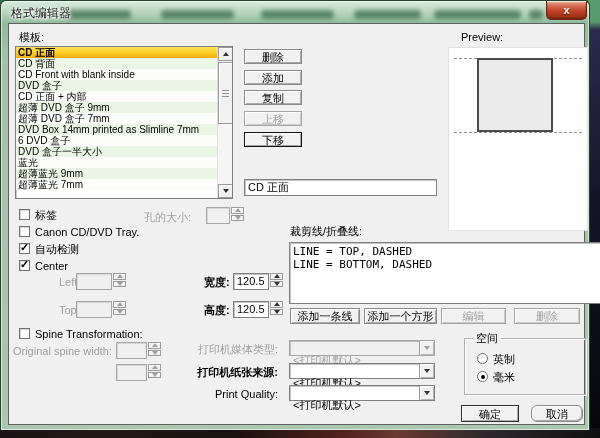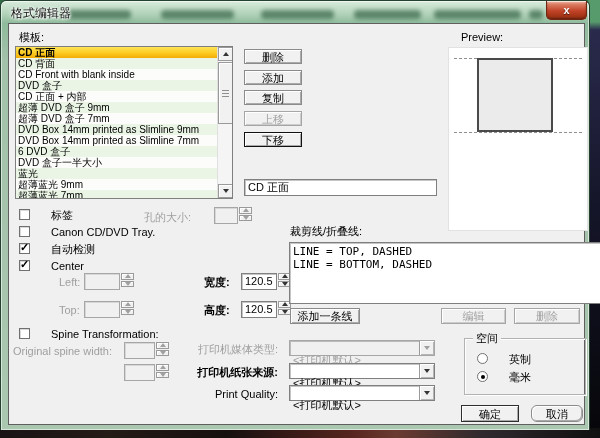--- a/index.html
+++ b/index.html
@@ -81,21 +81,21 @@
     background:repeating-linear-gradient(180deg,#8f8f8f 0 1px,transparent 1px 3px); }
 
   .tri-up { width:0; height:0; border-left:3px solid transparent; border-right:3px solid transparent;
     border-bottom:4px solid #333; }
   .tri-down { width:0; height:0; border-left:3px solid transparent; border-right:3px solid transparent;
     border-top:4px solid #333; }
   .tri-gray.tri-up { border-bottom-color:#a0a0a0; }
   .tri-gray.tri-down { border-top-color:#a0a0a0; }
 
   
-  .spin { position:absolute; display:flex; height:14px;margin-left:8px; }
+  .spin { position:absolute; display:flex; height:14px; }
   .spin-edit { height:17px; border:1px solid #7f7f7f; background:#fff;
     box-shadow:inset 1px 1px 0 rgba(90,90,90,.35);
     font-size:11px; line-height:15px; padding:0 3px; }
   .spin.disabled .spin-edit { background:#f0f0f0; border-color:#a6a6a6; color:#9f9f9f;
     box-shadow:inset 1px 1px 0 rgba(160,160,160,.3); }
   .spin-btns { width:13px; display:flex; flex-direction:column; margin-left:1px; }
   .spin-b { flex:1; background:#f1f1f1; border:1px solid #9a9a9a;
     box-shadow:inset 1px 1px 0 #fff; display:flex; align-items:center; justify-content:center; }
   .spin-b + .spin-b { margin-top:1px; }
 
@@ -103,21 +103,21 @@
   .combo { position:absolute; display:flex; height:16px; width:146px; background:#fff;
     border:1px solid #7f7f7f; box-shadow:inset 1px 1px 0 rgba(90,90,90,.35); }
   .combo-text { flex:1; font-size:11px; line-height:14px; padding:12px 3px; overflow:hidden; white-space:nowrap; }
   .combo-btn { width:15px; background:#f1f1f1; border-left:1px solid #9a9a9a;
     box-shadow:inset 1px 1px 0 #fff, inset -1px -1px 0 #b5b5b5;
     display:flex; align-items:center; justify-content:center; }
   .combo.disabled { background:#f0f0f0; border-color:#a6a6a6; }
   .combo.disabled .combo-text { color:#9f9f9f; }
 
   
-  .cbrow { position:absolute; display:flex; align-items:center; gap:21px; height:13px; }
+  .cbrow { position:absolute; display:flex; align-items:center; gap:5px; height:13px; }
   .cb { width:11px; height:11px; background:#fff; border:1px solid #707070;
     box-shadow:inset 1px 1px 0 rgba(128,128,128,.3); position:relative; flex:none; }
   .cb.checked::after { content:"\2713"; position:absolute; left:0px; top:-3px;
     font-size:11px; font-weight:bold; color:#000; }
   .radio { width:11px; height:11px; border-radius:50%; background:#fff; border:1px solid #707070; position:relative; flex:none; }
   .radio.checked::after { content:""; position:absolute; left:3px; top:3px; width:4px; height:4px;
     border-radius:50%; background:#000; }
   .cbl { font-size:11px; white-space:nowrap; line-height:12px; }
 
   
@@ -163,21 +163,20 @@
       <span class="lbl" style="left:10px;top:7px;">模板:</span>
       <div class="abs listbox sunken">
         <div class="rows">
           <div class="lrow sel">CD 正面</div>
           <div class="lrow">CD 背面</div>
           <div class="lrow">CD Front with blank inside</div>
           <div class="lrow">DVD 盒子</div>
           <div class="lrow">CD 正面 + 内部</div>
           <div class="lrow">超薄 DVD 盒子 9mm</div>
           <div class="lrow">超薄 DVD 盒子 7mm</div>
-          <div class="lrow">DVD Box 14mm printed as Slimline 9mm</div>
           <div class="lrow">DVD Box 14mm printed as Slimline 7mm</div>
           <div class="lrow">6 DVD 盒子</div>
           <div class="lrow">DVD 盒子一半大小</div>
           <div class="lrow">蓝光</div>
           <div class="lrow">超薄蓝光 9mm</div>
           <div class="lrow">超薄蓝光 7mm</div>
         </div>
         <div class="sb">
           <div class="sb-btn sb-up">
               <span class="tri-up"></span>
@@ -286,20 +285,21 @@
             </div>
         </div>
       </div>
 
       <span class="lbl" style="left:281px;top:201px;">裁剪线/折叠线:</span>
       <div class="abs croptext">
         <div>LINE = TOP, DASHED</div>
         <div>LINE = BOTTOM, DASHED</div>
       </div>
       <div class="btn" style="left:281px;top:284px;width:70px;height:16px;">添加一条线</div>
+      <div class="btn" style="left:355px;top:284px;width:73px;height:16px;">添加一个方形</div>
       <div class="btn disabled" style="left:432px;top:284px;width:65px;height:16px;">编辑</div>
       <div class="btn disabled" style="left:505px;top:284px;width:66px;height:16px;">删除</div>
 
       <div class="cbrow" style="left:10px;top:303px;">
         <span class="cb"></span>
         <span class="cbl">Spine Transformation:</span>
       </div>
       <span class="lbl gray right" style="left:0;top:321px;width:103px;">Original spine width:</span>
       <div class="spin disabled" style="left:107px;top:318px;">
         <div class="spin-edit" style="width:31px;"></div>

